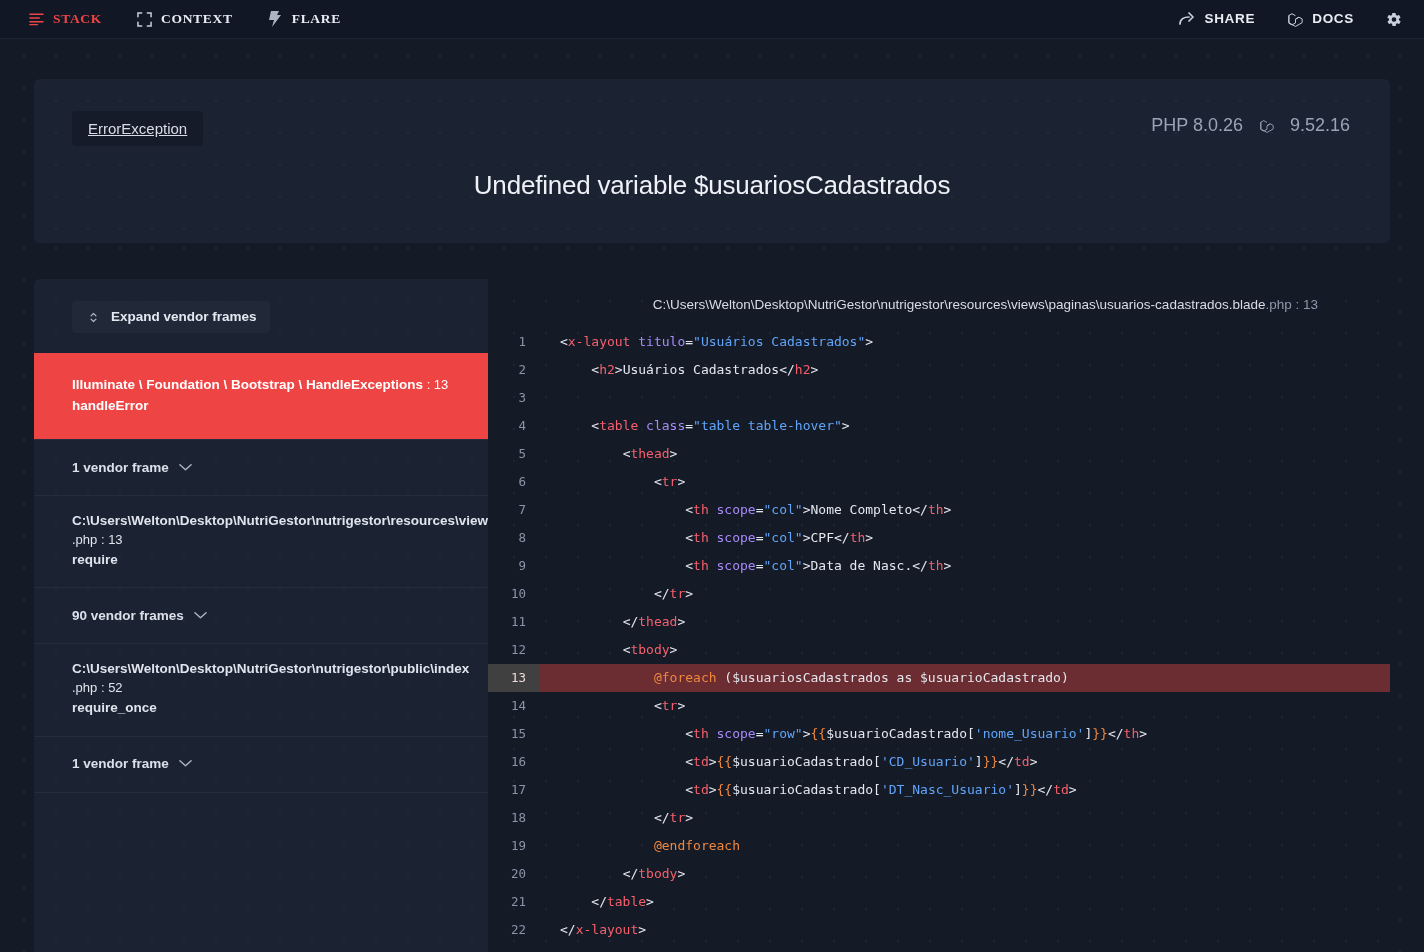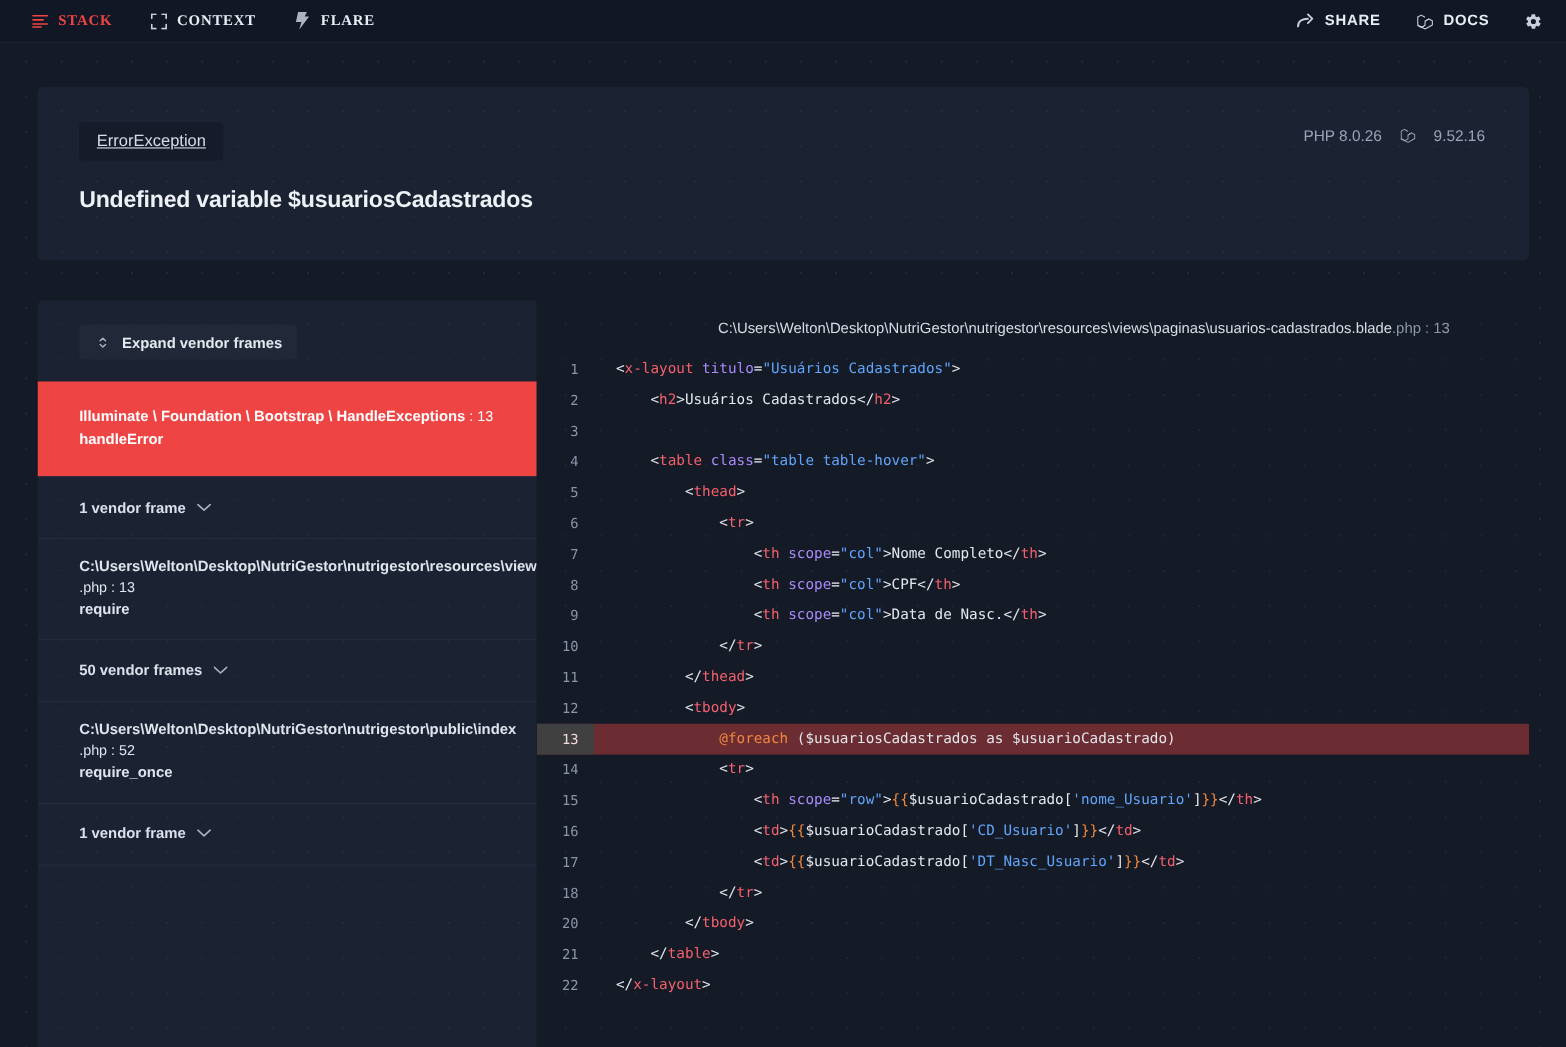--- a/index.html
+++ b/index.html
@@ -72,33 +72,34 @@
     background: #151b29;
     border-radius: 4px;
     padding: 9px 16px;
     font-size: 15px;
     color: #d7dce6;
     font-weight: normal;
     text-decoration: underline;
   }
   .error-title {
     margin-top: 24px;
-    font-size: 21px;
-    font-weight: bold;
+    font-size: 26px;
+    font-weight: normal;
     color: #eef1f6;
     letter-spacing: -0.2px;
+    text-align: center;
   }
   .version-info {
     position: absolute;
     top: 36px;
     right: 40px;
     display: flex;
     align-items: center;
     gap: 16px;
-    font-size: 14px;
+    font-size: 18px;
     color: #9aa4b7;
   }
   .version-laravel { display: flex; align-items: center; gap: 15px; }
 
   
   .split {
     margin-top: 36px;
     display: flex;
     align-items: stretch;
     border-radius: 6px 6px 0 0;
@@ -114,21 +115,21 @@
     background-image: radial-gradient(circle, #232b3d 1px, transparent 1px);
     background-size: 32px 32px;
     background-position: 6px 6px;
     overflow: hidden;
   }
   .expand-row {
     padding: 22px 0 20px 38px;
   }
   .expand-btn {
     display: inline-flex;
-    align-items: center;
+    align-items: flex-start;
     gap: 10px;
     background: #212939;
     border: none;
     border-radius: 4px;
     padding: 8px 13px;
     color: #e4e8f0;
     font-family: inherit;
     font-size: 13.5px;
     font-weight: bold;
     cursor: pointer;
@@ -332,21 +333,21 @@
                 <path d="M1 1.5L7 7l6-5.5"></path>
               </svg>
             </span>
           </div>
           <div class="frame">
             <div class="frame-title">C:\Users\Welton\Desktop\NutriGestor\nutrigestor\resources\views\paginas\usuarios-cadastrados.blade</div>
             <div class="frame-title frame-line">.php : 13</div>
             <div class="frame-method">require</div>
           </div>
           <div class="vendor-frame">
-            <span>50 vendor frames</span>
+            <span>90 vendor frames</span>
             <span class="nav-ico">
               <svg width="13" height="9" viewBox="0 0 14 9" fill="none" stroke="#aab2c2" stroke-width="1.6" stroke-linecap="round" stroke-linejoin="round">
                 <path d="M1 1.5L7 7l6-5.5"></path>
               </svg>
             </span>
           </div>
           <div class="frame">
             <div class="frame-title">C:\Users\Welton\Desktop\NutriGestor\nutrigestor\public\index</div>
             <div class="frame-title frame-line">.php : 52</div>
             <div class="frame-method">require_once</div>
@@ -379,20 +380,21 @@
           <div class="code-line"><span class="ln">9</span><span class="lc"><span class="t-txt">                </span><span class="t-punc">&lt;</span><span class="t-tag">th</span><span class="t-txt"> </span><span class="t-attr">scope</span><span class="t-punc">=</span><span class="t-str">"col"</span><span class="t-punc">&gt;</span><span class="t-txt">Data de Nasc.</span><span class="t-punc">&lt;/</span><span class="t-tag">th</span><span class="t-punc">&gt;</span></span></div>
           <div class="code-line"><span class="ln">10</span><span class="lc"><span class="t-txt">            </span><span class="t-punc">&lt;/</span><span class="t-tag">tr</span><span class="t-punc">&gt;</span></span></div>
           <div class="code-line"><span class="ln">11</span><span class="lc"><span class="t-txt">        </span><span class="t-punc">&lt;/</span><span class="t-tag">thead</span><span class="t-punc">&gt;</span></span></div>
           <div class="code-line"><span class="ln">12</span><span class="lc"><span class="t-txt">        </span><span class="t-punc">&lt;</span><span class="t-tag">tbody</span><span class="t-punc">&gt;</span></span></div>
           <div class="code-line highlight"><span class="ln">13</span><span class="lc"><span class="t-txt">            </span><span class="t-dir">@foreach</span><span class="t-txt"> ($usuariosCadastrados as $usuarioCadastrado)</span></span></div>
           <div class="code-line"><span class="ln">14</span><span class="lc"><span class="t-txt">            </span><span class="t-punc">&lt;</span><span class="t-tag">tr</span><span class="t-punc">&gt;</span></span></div>
           <div class="code-line"><span class="ln">15</span><span class="lc"><span class="t-txt">                </span><span class="t-punc">&lt;</span><span class="t-tag">th</span><span class="t-txt"> </span><span class="t-attr">scope</span><span class="t-punc">=</span><span class="t-str">"row"</span><span class="t-punc">&gt;</span><span class="t-br">{{</span><span class="t-txt">$usuarioCadastrado[</span><span class="t-str">'nome_Usuario'</span><span class="t-txt">]</span><span class="t-br">}}</span><span class="t-punc">&lt;/</span><span class="t-tag">th</span><span class="t-punc">&gt;</span></span></div>
           <div class="code-line"><span class="ln">16</span><span class="lc"><span class="t-txt">                </span><span class="t-punc">&lt;</span><span class="t-tag">td</span><span class="t-punc">&gt;</span><span class="t-br">{{</span><span class="t-txt">$usuarioCadastrado[</span><span class="t-str">'CD_Usuario'</span><span class="t-txt">]</span><span class="t-br">}}</span><span class="t-punc">&lt;/</span><span class="t-tag">td</span><span class="t-punc">&gt;</span></span></div>
           <div class="code-line"><span class="ln">17</span><span class="lc"><span class="t-txt">                </span><span class="t-punc">&lt;</span><span class="t-tag">td</span><span class="t-punc">&gt;</span><span class="t-br">{{</span><span class="t-txt">$usuarioCadastrado[</span><span class="t-str">'DT_Nasc_Usuario'</span><span class="t-txt">]</span><span class="t-br">}}</span><span class="t-punc">&lt;/</span><span class="t-tag">td</span><span class="t-punc">&gt;</span></span></div>
           <div class="code-line"><span class="ln">18</span><span class="lc"><span class="t-txt">            </span><span class="t-punc">&lt;/</span><span class="t-tag">tr</span><span class="t-punc">&gt;</span></span></div>
+          <div class="code-line"><span class="ln">19</span><span class="lc"><span class="t-txt">            </span><span class="t-dir">@endforeach</span></span></div>
           <div class="code-line"><span class="ln">20</span><span class="lc"><span class="t-txt">        </span><span class="t-punc">&lt;/</span><span class="t-tag">tbody</span><span class="t-punc">&gt;</span></span></div>
           <div class="code-line"><span class="ln">21</span><span class="lc"><span class="t-txt">    </span><span class="t-punc">&lt;/</span><span class="t-tag">table</span><span class="t-punc">&gt;</span></span></div>
           <div class="code-line"><span class="ln">22</span><span class="lc"><span class="t-punc">&lt;/</span><span class="t-tag">x-layout</span><span class="t-punc">&gt;</span></span></div>
         </div>
     </div>
 
   </div>
 </div>
 
 </body></html>

